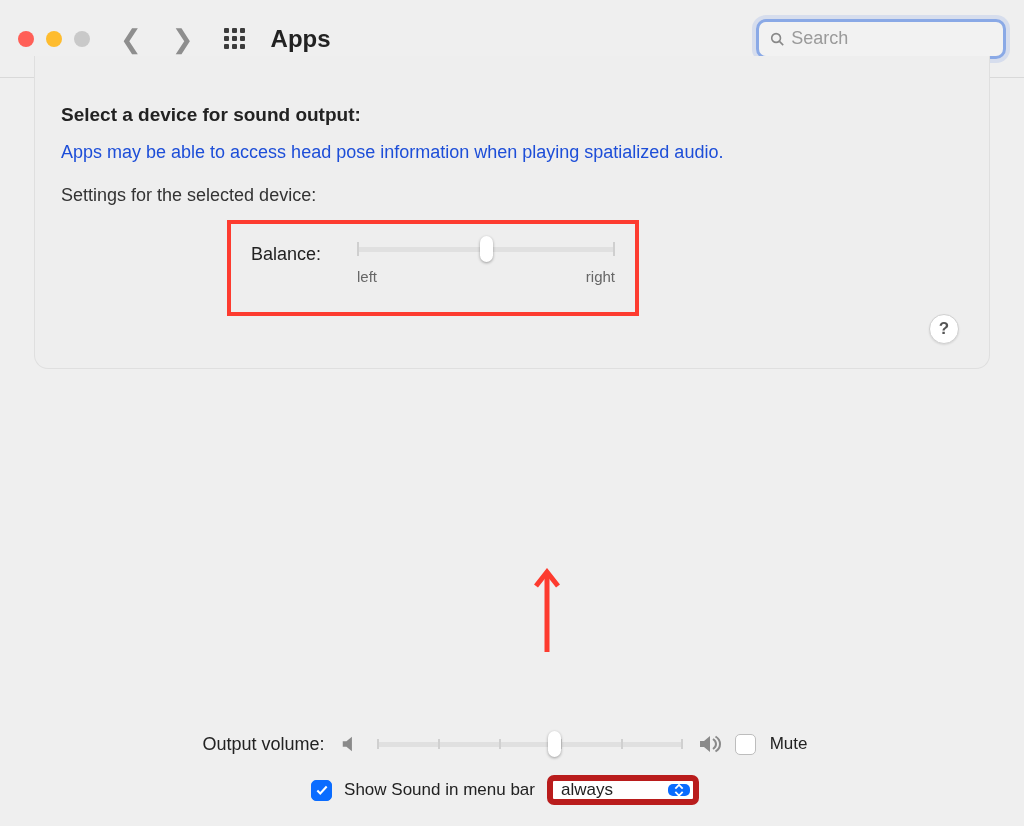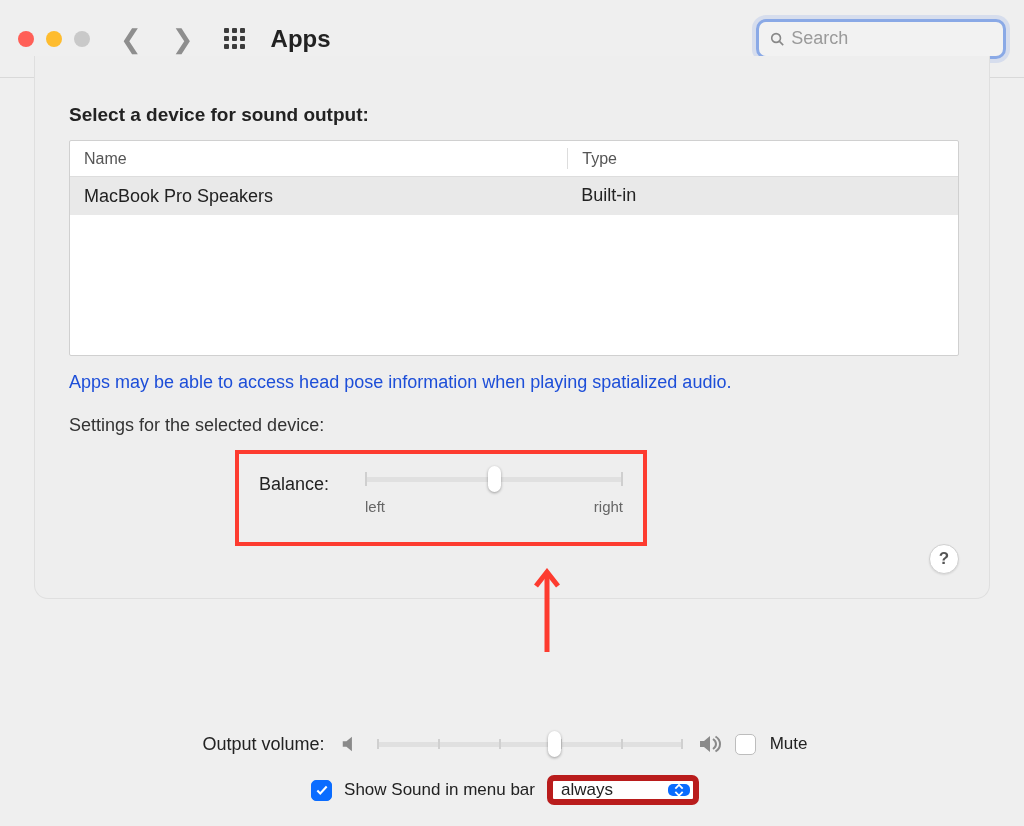--- a/index.html
+++ b/index.html
@@ -41,21 +41,21 @@
     .seg button.active { background:#fafafa; box-shadow:0 1px 2px rgba(0,0,0,.15); position:relative; z-index:2;}
     .hl-output { border:4px solid #fd3b2f; border-radius:2px; padding:2px; }
     .hl-output button{ background:#fafafa; box-shadow:0 1px 2px rgba(0,0,0,.1); }
 
     .panel { 
       margin: 0 34px 0 34px; 
       background:#eeeeee; 
       border:1px solid #dfdfdf; 
       border-top:none;
       border-radius:0 0 14px 14px; 
-      padding: 34px 30px 52px 34px;
+      padding: 34px 30px 52px 26px;
       position:relative;
       margin-top:-22px;
       padding-top:48px;
     }
     .section-title { font-size:19px; font-weight:700; margin-bottom:14px; }
     .devices {
       border:1px solid #d0d0d0;
       background:#fff;
       height: 216px;
       border-radius:2px;
@@ -144,30 +144,20 @@
           <circle cx="10.5" cy="10.5" r="6.5"></circle>
           <line x1="21" y1="21" x2="15.5" y2="15.5"></line>
         </svg>
       <input type="text" placeholder="Search" style="">
     </div>
   </div>
 
 
   <div class="panel">
     <div class="section-title">Select a device for sound output:</div>
-    <div class="devices">
-      <div class="dev-head">
-        <div class="col-name">Name</div>
-        <div class="col-type">Type</div>
-      </div>
-      <div class="dev-row">
-        <div class="col-name">MacBook Pro Speakers</div>
-        <div class="col-type">Built-in</div>
-      </div>
-    </div>
     <div class="note">Apps may be able to access head pose information when playing spatialized audio.</div>
     <div class="subhead">Settings for the selected device:</div>
 
     <div class="balance-box">
       <div class="balance-label">Balance:</div>
       <div class="slider-col">
         <div class="slider">
           <div class="track"></div>
           <span class="tick tickL"></span>
             <span class="tick tickR"></span>

